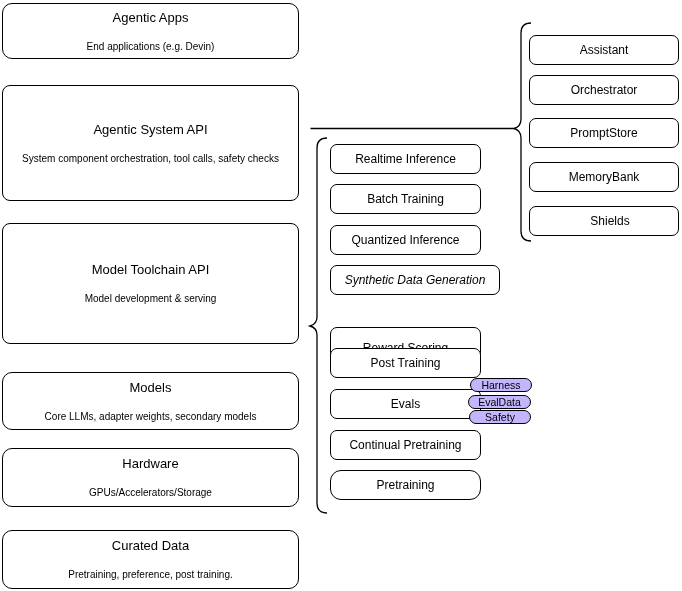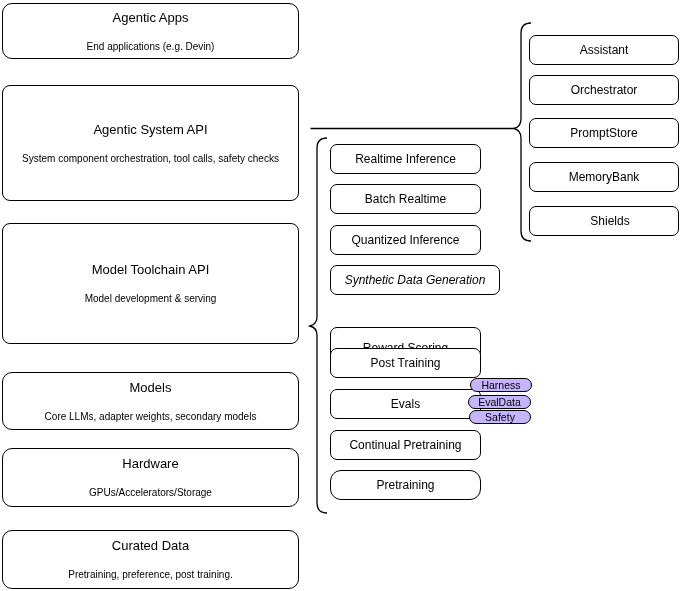--- a/index.html
+++ b/index.html
@@ -98,21 +98,21 @@
 
   <div class="box left-box" style="left:2px; top:530px; width:297px; height:59px;">
     <div class="title">Curated Data</div>
     <div class="subtitle">Pretraining, preference, post training.</div>
   </div>
 
   <div class="box mid-box" style="left:330px; top:144px; width:151px; height:30px;">
     <span>Realtime Inference</span>
   </div>
   <div class="box mid-box" style="left:330px; top:184px; width:151px; height:30px;">
-    <span>Batch Realtime</span>
+    <span>Batch Training</span>
   </div>
   <div class="box mid-box" style="left:330px; top:225px; width:151px; height:30px;">
     <span>Quantized Inference</span>
   </div>
   <div class="box mid-box" style="left:330px; top:265px; width:170px; height:30px;font-style:italic;">
     <span>Synthetic Data Generation</span>
   </div>
   <div class="box mid-box" style="left:330px; top:307px; width:151px; height:42px;margin-top:20px;">
     <span>Reward Scoring</span>
   </div>

